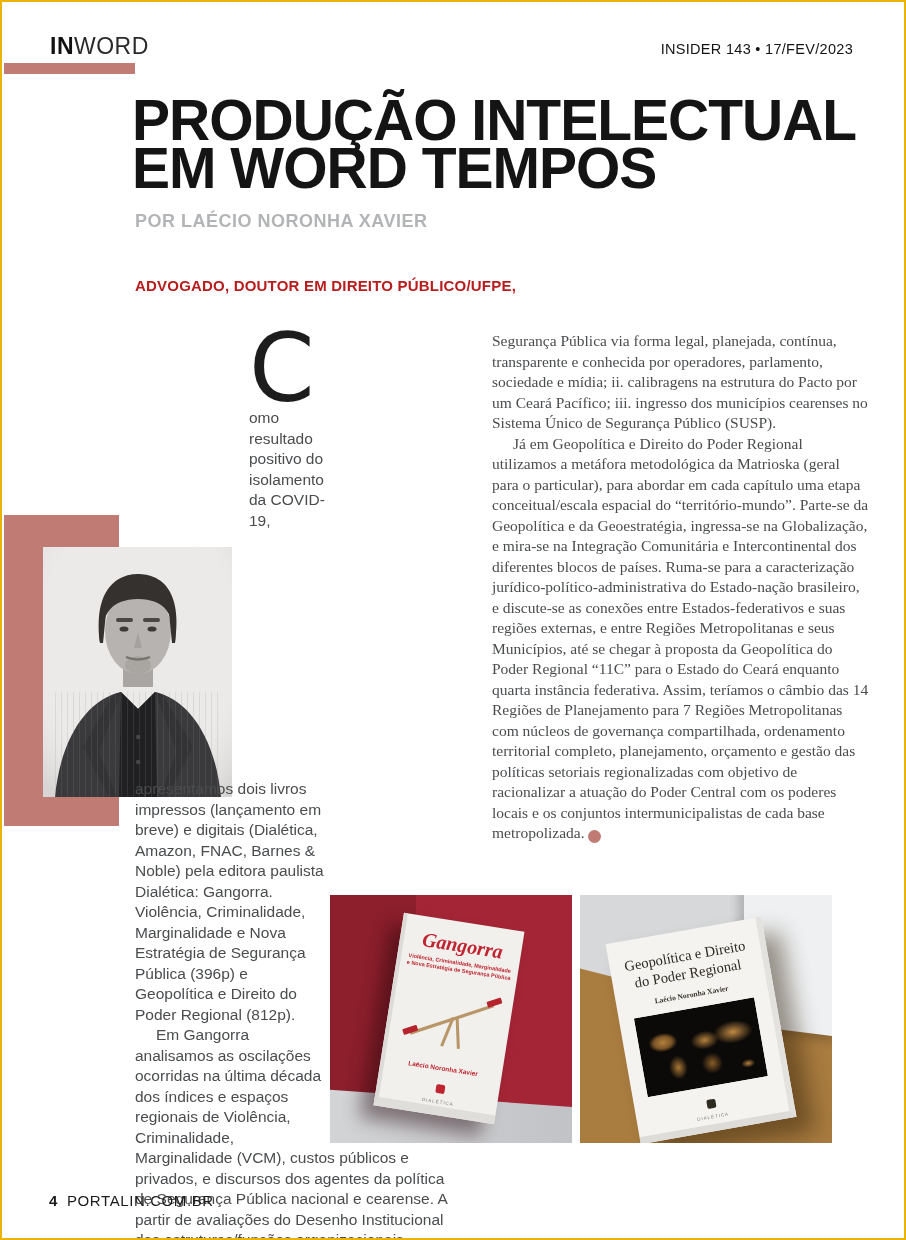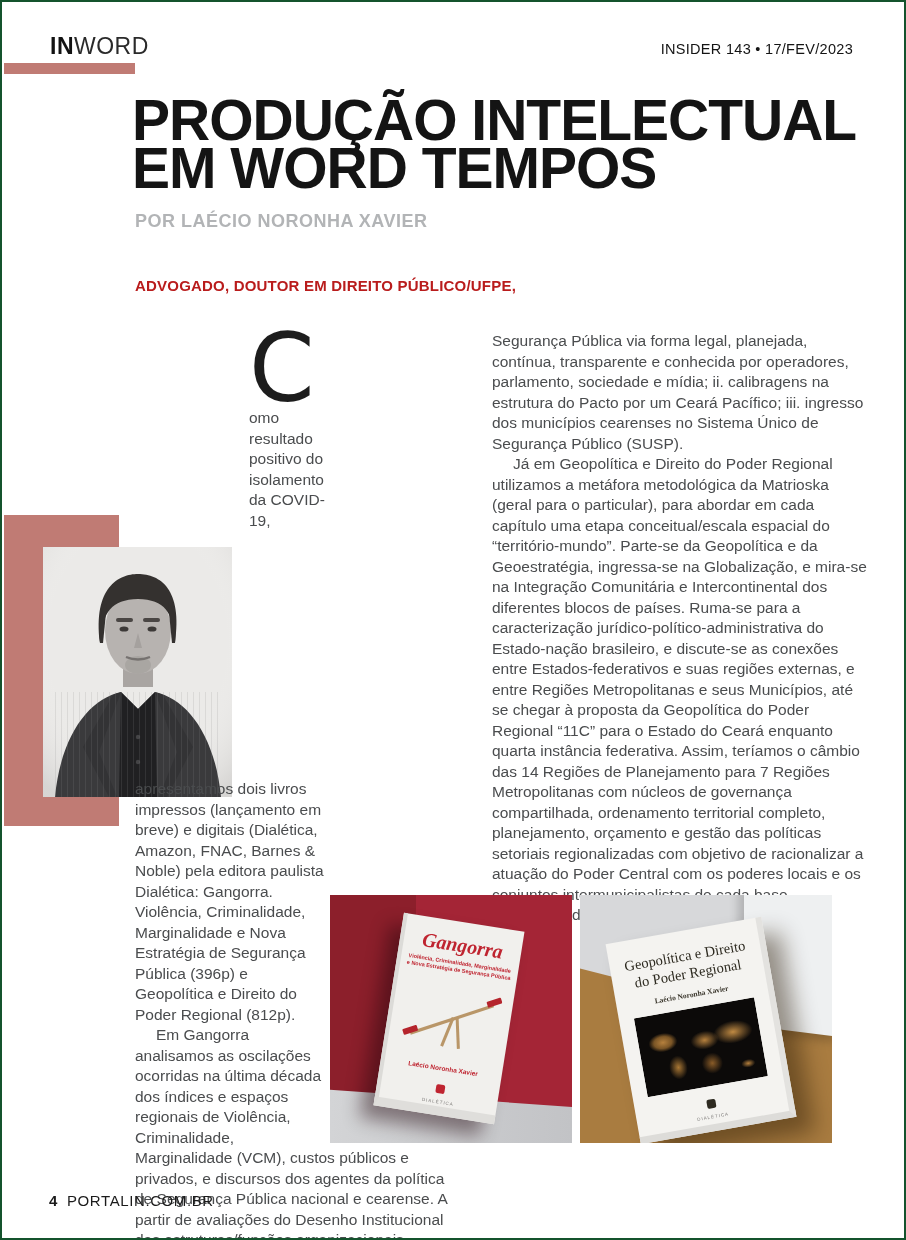--- a/index.html
+++ b/index.html
@@ -1,39 +1,39 @@
 <!DOCTYPE html>
 <html><head>
 <meta charset="utf-8">
 <style>
   html,body{margin:0;padding:0;background:#ffffff;}
   .page{
     position:relative;width:906px;height:1240px;box-sizing:border-box;
-    background:#ffffff;border:2px solid #14532d;overflow:hidden;
+    background:#ffffff;border:2px solid #eab308;overflow:hidden;
     font-family:"Liberation Sans",sans-serif;
   }
   
   .inword{position:absolute;left:48px;top:31px;font-size:23px;letter-spacing:.5px;color:#121212;}
   .inword .b{font-weight:800;}
   .inword .l{font-weight:300;color:#2a2a2a;}
   .accent-bar{position:absolute;left:2px;top:61px;width:131px;height:11px;background:#c07b74;}
   .issue{position:absolute;right:51px;top:39px;font-size:14.5px;color:#141414;letter-spacing:.3px;}
   .issue .b{font-weight:400;}
   
   .title{position:absolute;left:130px;top:94px;font-size:57px;line-height:48px;font-weight:800;
          color:#141414;letter-spacing:-1px;}
   .byline{position:absolute;left:133px;top:209px;font-size:18px;font-weight:700;color:#b2b4b6;letter-spacing:.5px;}
   .creds{position:absolute;left:133px;top:261px;font-size:15px;line-height:22px;font-weight:700;color:#b91c1c;letter-spacing:.2px;margin-top:12px;}
   
   .accent-rect{position:absolute;left:2px;top:513px;width:115px;height:311px;background:#c07b74;}
   .portrait{position:absolute;left:41px;top:545px;width:189px;height:250px;background:#ebeae8;}
   
   .col{position:absolute;font-size:15.5px;line-height:20.5px;color:#4a4c4e;text-align:left;}
   .col1{left:133px;top:324px;width:328px;}
-  .col2{left:490px;top:329px;width:378px;}
+  .col2{left:490px;top:329px;width:378px;font-family:Liberation Serif, serif;}
   .col p{margin:0;}
   .col p.ind{text-indent:21px;}
   .dropcap{float:left;font-family:"DejaVu Sans",sans-serif;font-size:94px;line-height:78px;
            font-weight:400;color:#1d1d1d;margin:4px 8px 0 0;}
   .sp-photo{float:left;width:114px;height:250px;margin-top:203px;}
   .sp-book{float:right;width:134px;height:252px;margin-top:566px;}
   .endmark{display:inline-block;width:13px;height:13px;border-radius:50%;background:#c07b74;
            color:#ffffff;font-size:8px;line-height:13px;text-align:center;margin-left:3px;
            vertical-align:-1px;}
   

